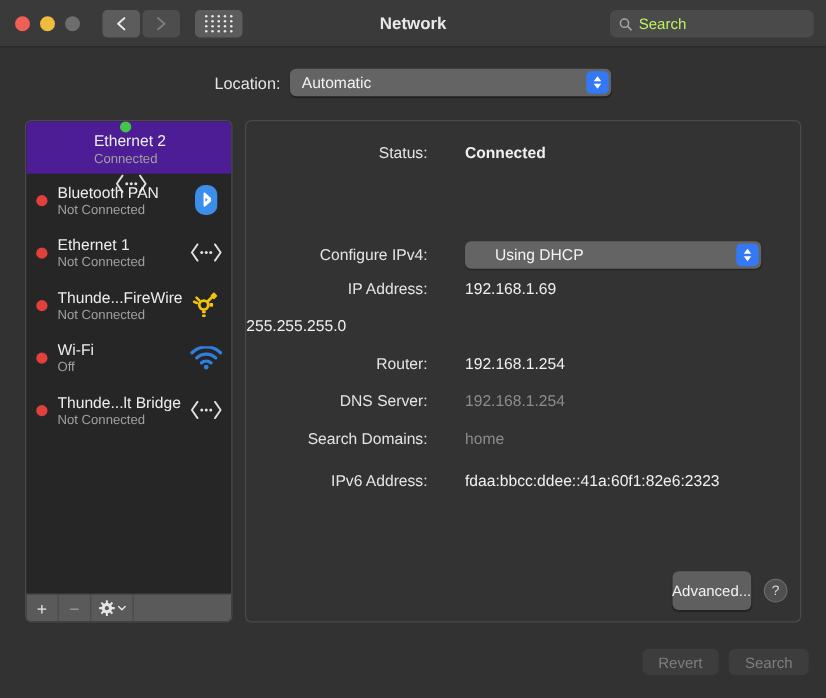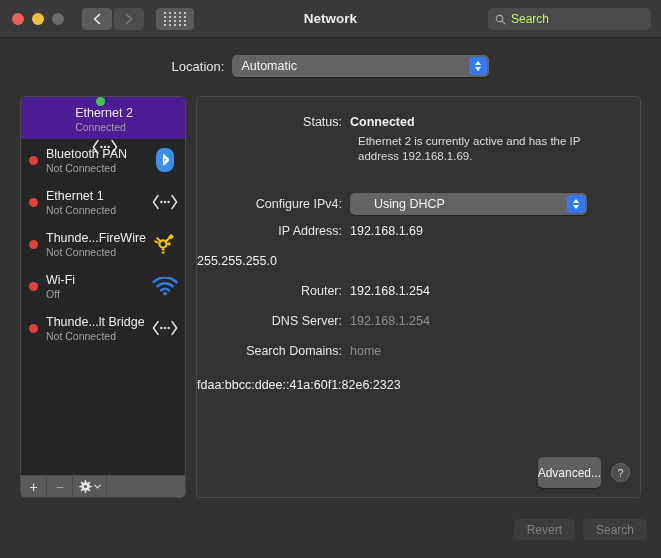--- a/index.html
+++ b/index.html
@@ -150,21 +150,21 @@
   
   .content {
     position: absolute; left: 196px; top: 96px;
     width: 445px; height: 402px;
     background: #333333;
     border: 1px solid #4a4a4a;
     border-radius: 5px;
   }
   .field {
     position: absolute;
-    display: flex; align-items: flex-start;
+    display: flex; align-items: flex-start; gap: 22px;
   }
   .flabel {
     width: 153px; text-align: right;
     font-size: 12.5px; color: #e4e4e4;
     padding-right: 8px; white-space: nowrap;
     font-weight: 500;
   }
   .fvalue { font-size: 12.5px; color: #f0f0f0; }
   .fvalue.bold { font-weight: bold; }
   .fvalue.dim  { color: #8c8c8c; }
@@ -420,21 +420,20 @@
     <div class="toolfill"></div>
   </div>
 </div>
 
 <div class="content">
 
   <div class="field" id="status-field">
     <span class="flabel">Status:</span>
     <span class="fvalue bold">Connected</span>
   </div>
-  <div class="desc">Ethernet 2 is currently active and has the IP address 192.168.1.69.</div>
 
   <div class="field" id="configure-ipv4-field">
     <span class="flabel">Configure IPv4:</span>
     <div class="popup" id="configure-ipv4-popup">
       <span>Using DHCP</span>
       <span class="arrows">
           <i class="up"></i>
           <i class="down"></i>
         </span>
     </div>
@@ -458,20 +457,21 @@
     <span class="flabel">DNS Server:</span>
     <span class="fvalue dim">192.168.1.254</span>
   </div>
 
   <div class="field" id="search-domains-field">
     <span class="flabel">Search Domains:</span>
     <span class="fvalue dim">home</span>
   </div>
 
   <div class="field" id="ipv6-address-field">
+    <span class="flabel">IPv6 Address:</span>
     <span class="fvalue">fdaa:bbcc:ddee::41a:60f1:82e6:2323</span>
   </div>
 
   <div class="btnrow">
     <div class="pushbtn">Advanced...</div>
     <div class="helpbtn">?</div>
   </div>
 </div>
 
 <div class="footer">

